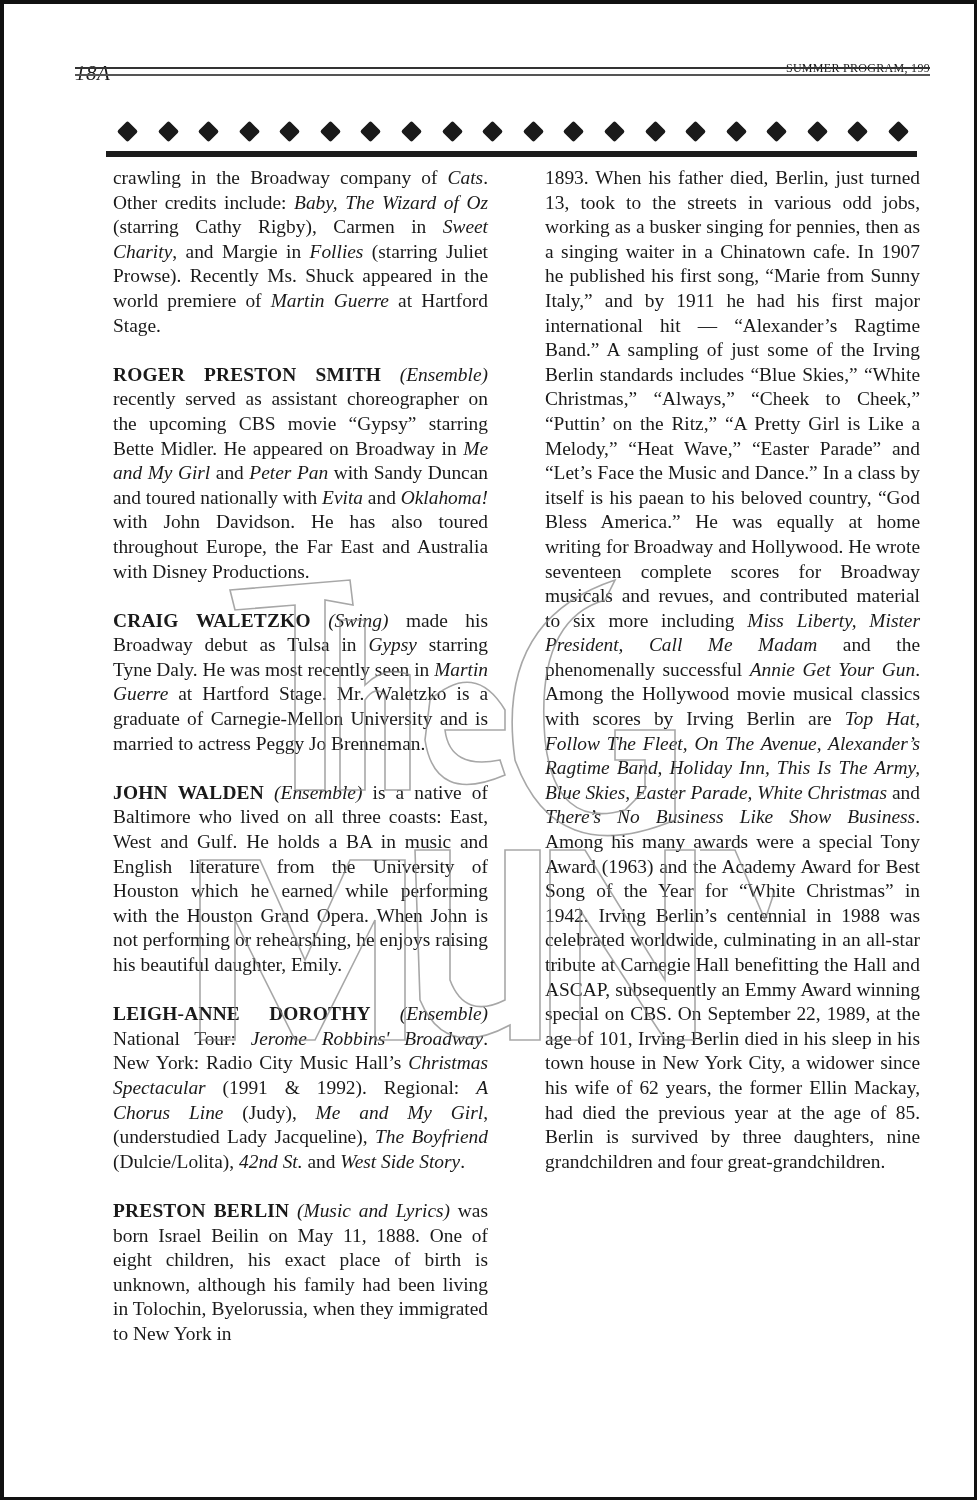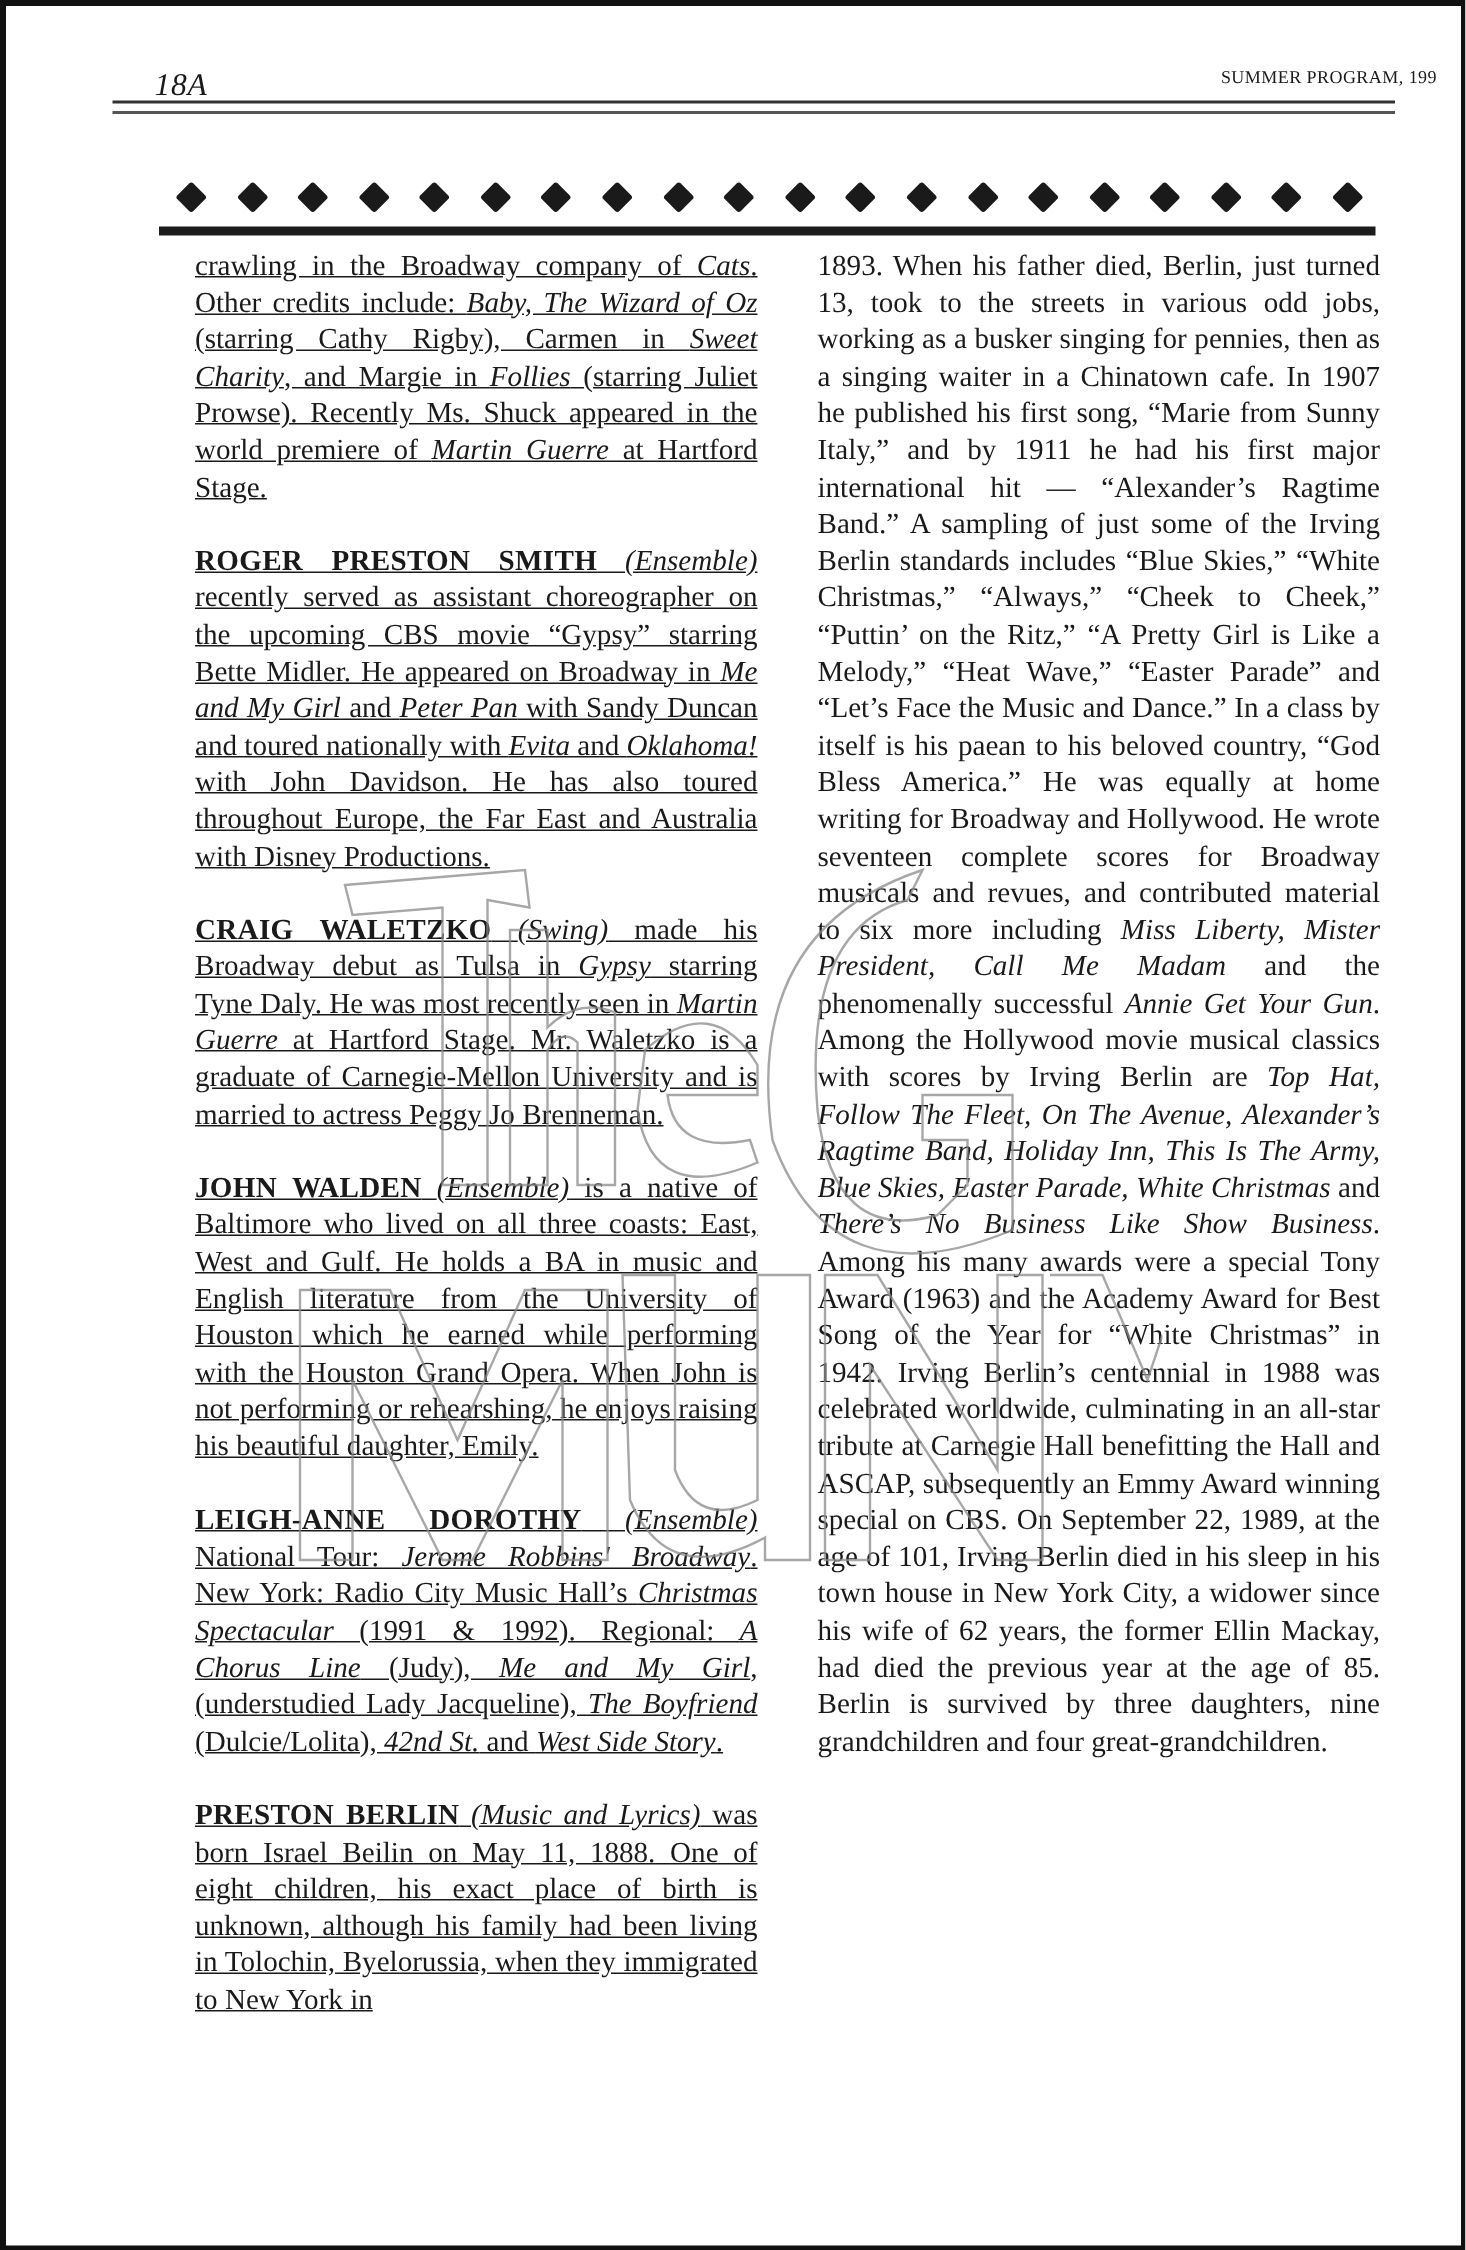--- a/index.html
+++ b/index.html
@@ -10,21 +10,21 @@
     color: #1a1a1a;
   }
   .frame {
     position: absolute; left: 0; top: 0; width: 977px; height: 1500px;
     box-sizing: border-box;
     border-left: 4px solid #111; border-top: 4px solid #111;
     border-right: 3px solid #111; border-bottom: 3px solid #111;
     pointer-events: none; z-index: 5;
   }
   .running-head {
-    position: absolute; top: 44px; left: 75px; width: 855px; height: 24px; margin-left: 28px;
+    position: absolute; top: 61px; left: 75px; width: 855px; height: 24px;
   }
   .folio {
     position: absolute; left: 0; top: 0;
     font-style: italic; font-size: 21px; letter-spacing: 0.5px;
   }
   .pub-title {
     position: absolute; right: 0; top: 0;
     font-size: 12px; letter-spacing: 0.3px;
   }
   .rule1 { position: absolute; left: 75px; top: 67px; width: 855px; height: 2px; background: #333; }
@@ -39,21 +39,21 @@
     border-radius: 2px; margin: 0 2px;
   }
   .thick-bar {
     position: absolute; top: 151px; left: 106px; width: 811px; height: 6px; background: #1c1c1c;
   }
 
   .col {
     position: absolute; top: 166px; width: 375px;
     font-size: 19.4px; line-height: 24.6px; text-align: justify;
   }
-  .col-left { left: 130px; text-decoration: underline; }
+  .col-left { left: 113px; }
   .col-right { left: 545px; }
   .para { margin: 0 0 24.6px 0; }
   .para:last-child { margin-bottom: 0; }
   .name { font-weight: bold; letter-spacing: 0.2px; }
   .role { font-style: italic; }
   i { font-style: italic; }
 
   .watermark {
     position: absolute; left: 175px; top: 560px; width: 600px; height: 500px;
     z-index: 3; pointer-events: none;

